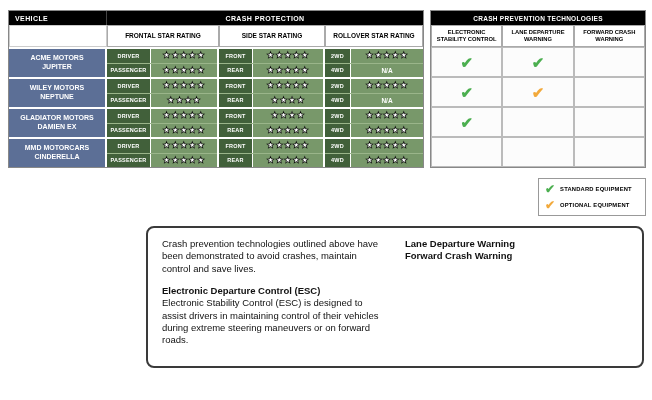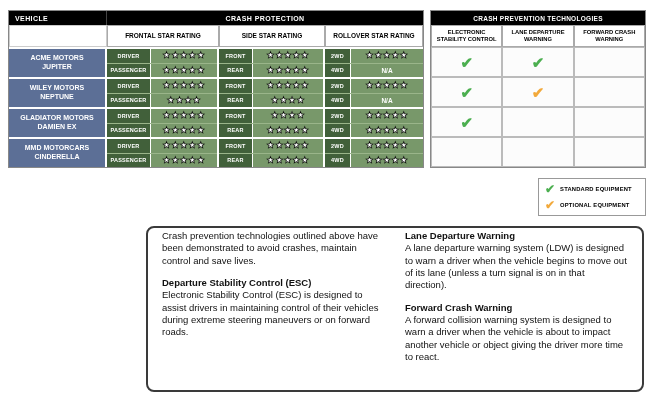--- a/index.html
+++ b/index.html
@@ -47,21 +47,21 @@
   .check.std{color:var(--std)}
   .check.opt{color:var(--opt)}
 
   
   .legend{left:538px;top:178px;width:108px;border:1px solid #999;background:#fff;padding:4px 6px;display:flex;flex-direction:column;gap:4px}
   .legend-item{display:flex;align-items:center;gap:5px}
   .legend .check{font-size:12px}
   .legend-label{font-size:5.8px;font-weight:bold;letter-spacing:.2px}
 
   
-  .info-box{left:146px;top:226px;width:498px;height:166px;border:2px solid #3a3a3a;border-radius:8px;background:#fff;padding:2px 14px;display:flex;gap:20px;overflow:hidden}
+  .info-box{left:146px;top:226px;width:498px;height:142px;border:2px solid #3a3a3a;border-radius:8px;background:#fff;padding:10px 14px;display:flex;gap:20px;overflow:hidden}
   .info-col{flex:1;font-size:9.5px;line-height:1.3;color:#111}
   .info-col p{margin:0 0 10px}
   .info-col h4{font-size:9.5px;font-weight:bold;margin:0}
 </style>
 </head>
 <body>
 
 <div class="abs cp-table">
   <div class="hdr-row">
     <div class="hdr vehicle-hdr">VEHICLE</div>
@@ -269,22 +269,20 @@
   </div>
   <div class="legend-item">
     <span class="check opt">✔</span>
     <span class="legend-label">OPTIONAL EQUIPMENT</span>
   </div>
 </div>
 
 <div class="abs info-box">
   <div class="info-col">
     <p>Crash prevention technologies outlined above have been demonstrated to avoid crashes, maintain control and save lives.</p>
-    <h4>Departure Stability Control (ESC)</h4>
+    <h4>Electronic Departure Control (ESC)</h4>
     <p>Electronic Stability Control (ESC) is designed to assist drivers in maintaining control of their vehicles during extreme steering maneuvers or on forward roads.</p>
   </div>
   <div class="info-col">
     <h4>Lane Departure Warning</h4>
-    <p>A lane departure warning system (LDW) is designed to warn a driver when the vehicle begins to move out of its lane (unless a turn signal is on in that direction).</p>
     <h4>Forward Crash Warning</h4>
-    <p>A forward collision warning system is designed to warn a driver when the vehicle is about to impact another vehicle or object giving the driver more time to react.</p>
   </div>
 </div>
 
 </body></html>

